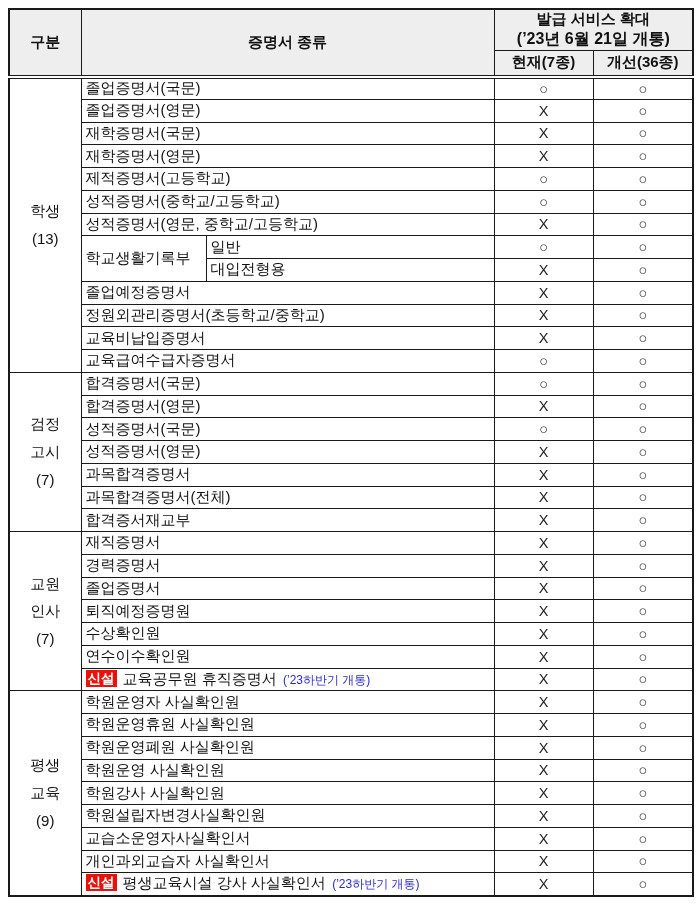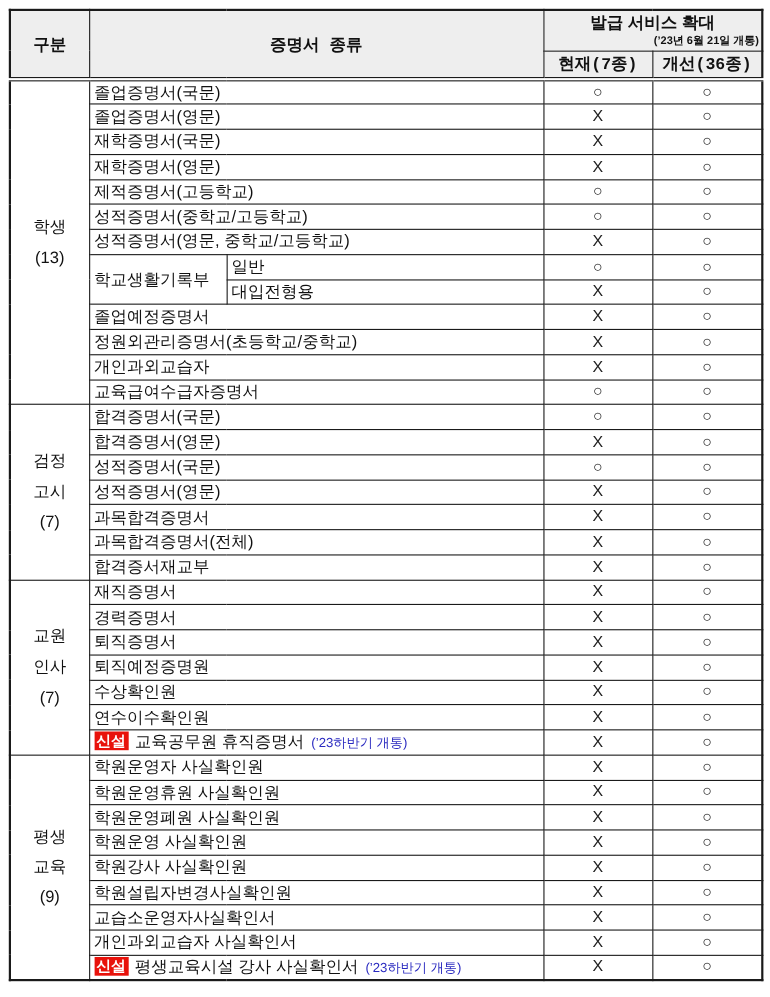--- a/index.html
+++ b/index.html
@@ -15,22 +15,22 @@
     border:2px solid #1a1a1a;
   }
   th,td{border:1px solid #1a1a1a;overflow:hidden;white-space:nowrap;}
   thead th{
     background:var(--header-bg,#eeeeee);
     font-weight:bold;font-size:15px;text-align:center;vertical-align:middle;
     padding:0 2px;
   }
   tr.hrow1{height:37px;}
   tr.hrow2{height:26px;}
-  th.hdr-bottom{border-bottom:4px double #1a1a1a;font-family:Liberation Mono, monospace;}
-  .svc-line2{font-size:10px;text-align:right;}
+  th.hdr-bottom{border-bottom:4px double #1a1a1a;}
+  .svc-line2{font-size:16px;}
   tbody tr{height:22.75px;}
   td.category{
     text-align:center;vertical-align:middle;font-size:15px;line-height:1.85;
     background:#fff;padding:0;
   }
   td.label{
     font-size:15px;text-align:left;padding:0 2px 0 4px;vertical-align:middle;
   }
   td.mark{
     text-align:center;font-size:14.5px;vertical-align:middle;color:#222;
@@ -124,21 +124,21 @@
           <td class="label" colspan="2">졸업예정증명서</td>
           <td class="mark">X</td>
           <td class="mark">○</td>
         </tr>
         <tr>
           <td class="label" colspan="2">정원외관리증명서(초등학교/중학교)</td>
           <td class="mark">X</td>
           <td class="mark">○</td>
         </tr>
         <tr>
-          <td class="label" colspan="2">개인과외교습자</td>
+          <td class="label" colspan="2">교육비납입증명서</td>
           <td class="mark">X</td>
           <td class="mark">○</td>
         </tr>
         <tr>
           <td class="label" colspan="2">교육급여수급자증명서</td>
           <td class="mark">○</td>
           <td class="mark">○</td>
         </tr>
         <tr>
           <td class="category" rowspan="7">
@@ -189,21 +189,21 @@
           <td class="label" colspan="2">재직증명서</td>
           <td class="mark">X</td>
           <td class="mark">○</td>
         </tr>
         <tr>
           <td class="label" colspan="2">경력증명서</td>
           <td class="mark">X</td>
           <td class="mark">○</td>
         </tr>
         <tr>
-          <td class="label" colspan="2">퇴직증명서</td>
+          <td class="label" colspan="2">졸업증명서</td>
           <td class="mark">X</td>
           <td class="mark">○</td>
         </tr>
         <tr>
           <td class="label" colspan="2">퇴직예정증명원</td>
           <td class="mark">X</td>
           <td class="mark">○</td>
         </tr>
         <tr>
           <td class="label" colspan="2">수상확인원</td>

